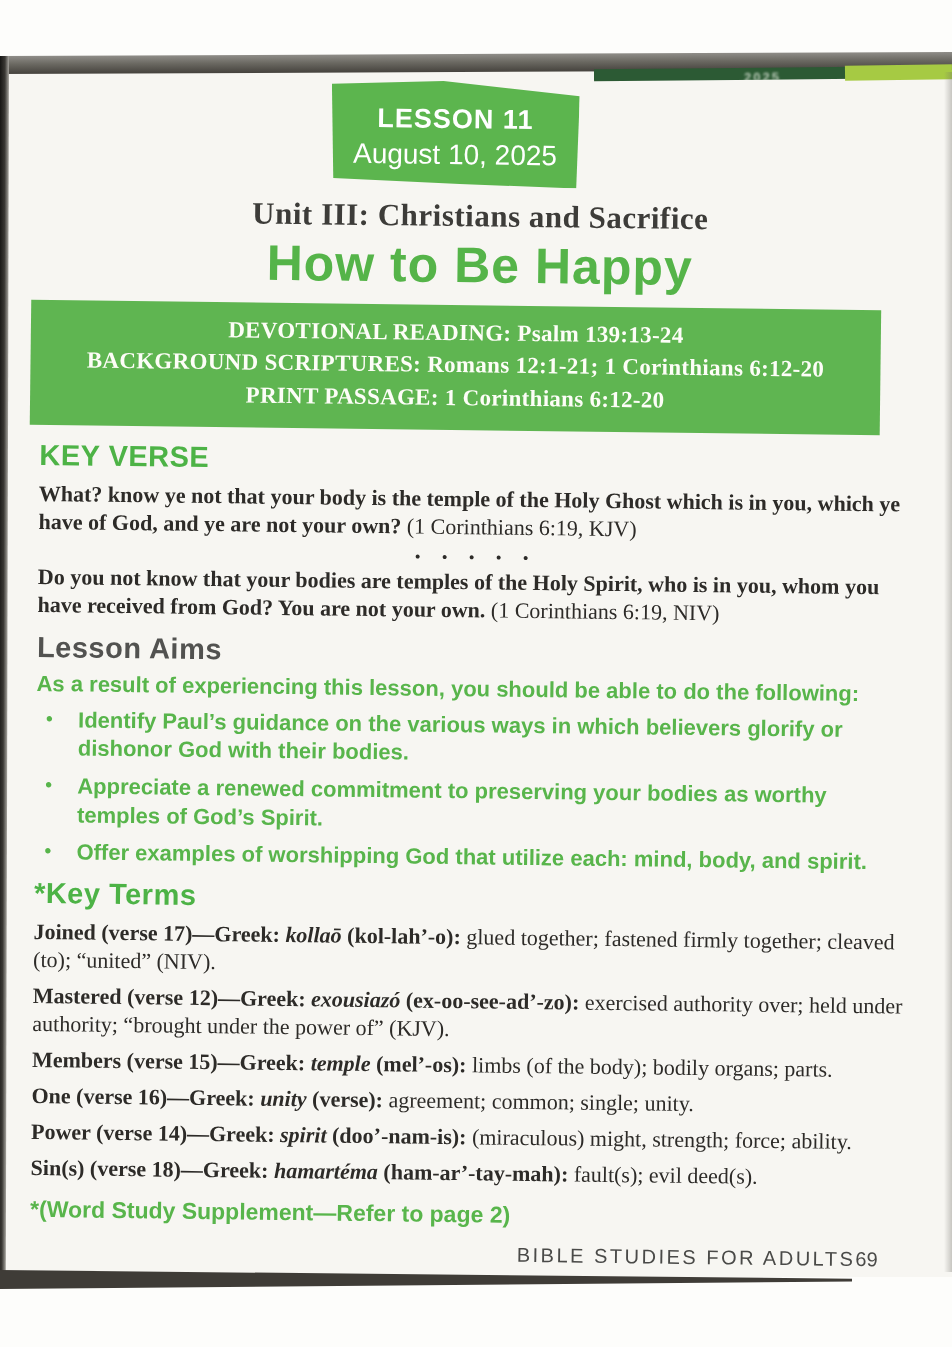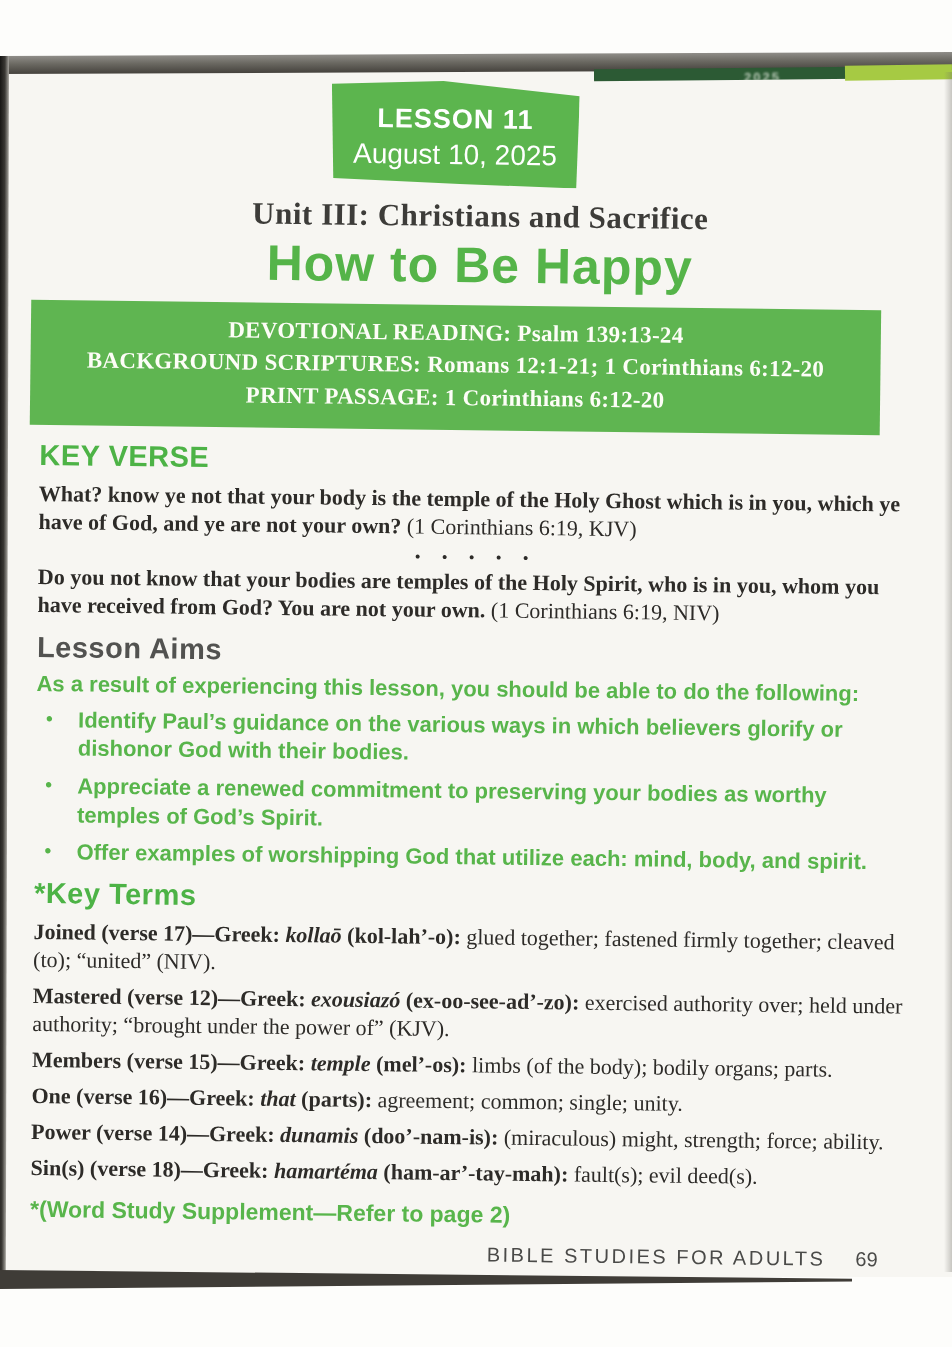--- a/index.html
+++ b/index.html
@@ -115,21 +115,21 @@
   .term .greek { font-weight:bold; font-style:italic; }
   .term .pron  { font-weight:bold; }
 
   .word-study {
     margin-top:14px; font:bold 23px/1.2 "Liberation Sans", sans-serif; color:#58b54b;
   }
   .footer {
     margin-top:14px; text-align:right; padding-right:28px;
     font:20px/1.2 "Liberation Sans", sans-serif; color:#4a4a48; letter-spacing:2.5px;
   }
-  .footer .page-num { margin-left:30px; letter-spacing:0; }
+  .footer .page-num { letter-spacing:0; }
 </style>
 </head>
 <body>
 
 <div class="page"></div>
 <div class="scan-dark-top"></div>
 <div class="prev-page-dark">
   <span class="edge-smudge">2025</span>
 </div>
 <div class="prev-page-light"></div>
@@ -173,23 +173,23 @@
   </ul>
 
   <div class="section-heading green-h terms-heading">*Key Terms</div>
 
   <p class="term"><span class="lead">Joined (verse 17)—Greek: </span><span class="greek">kollaō</span><span class="pron"> (kol-lah’-o): </span><span class="def">glued together; fastened firmly together; cleaved (to); “united” (NIV).</span></p>
 
   <p class="term"><span class="lead">Mastered (verse 12)—Greek: </span><span class="greek">exousiazó</span><span class="pron"> (ex-oo-see-ad’-zo): </span><span class="def">exercised authority over; held under authority; “brought under the power of” (KJV).</span></p>
 
   <p class="term"><span class="lead">Members (verse 15)—Greek: </span><span class="greek">temple</span><span class="pron"> (mel’-os): </span><span class="def">limbs (of the body); bodily organs; parts.</span></p>
 
-  <p class="term"><span class="lead">One (verse 16)—Greek: </span><span class="greek">that</span><span class="pron"> (parts): </span><span class="def">agreement; common; single; unity.</span></p>
+  <p class="term"><span class="lead">One (verse 16)—Greek: </span><span class="greek">unity</span><span class="pron"> (verse): </span><span class="def">agreement; common; single; unity.</span></p>
 
-  <p class="term"><span class="lead">Power (verse 14)—Greek: </span><span class="greek">dunamis</span><span class="pron"> (doo’-nam-is): </span><span class="def">(miraculous) might, strength; force; ability.</span></p>
+  <p class="term"><span class="lead">Power (verse 14)—Greek: </span><span class="greek">spirit</span><span class="pron"> (doo’-nam-is): </span><span class="def">(miraculous) might, strength; force; ability.</span></p>
 
   <p class="term"><span class="lead">Sin(s) (verse 18)—Greek: </span><span class="greek">hamartéma</span><span class="pron"> (ham-ar’-tay-mah): </span><span class="def">fault(s); evil deed(s).</span></p>
 
   <div class="word-study">*(Word Study Supplement—Refer to page 2)</div>
 
   <div class="footer"><span>BIBLE STUDIES FOR ADULTS</span><span class="page-num">69</span></div>
 
 </div>
 
 </body></html>

